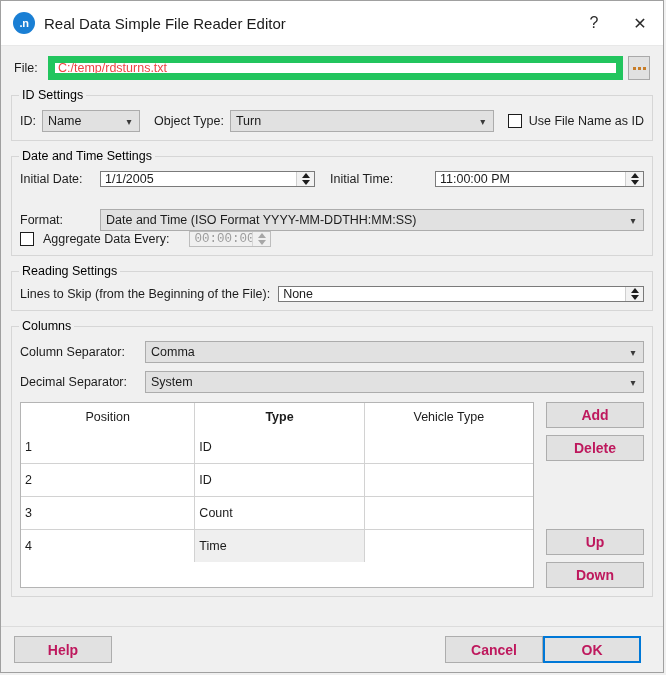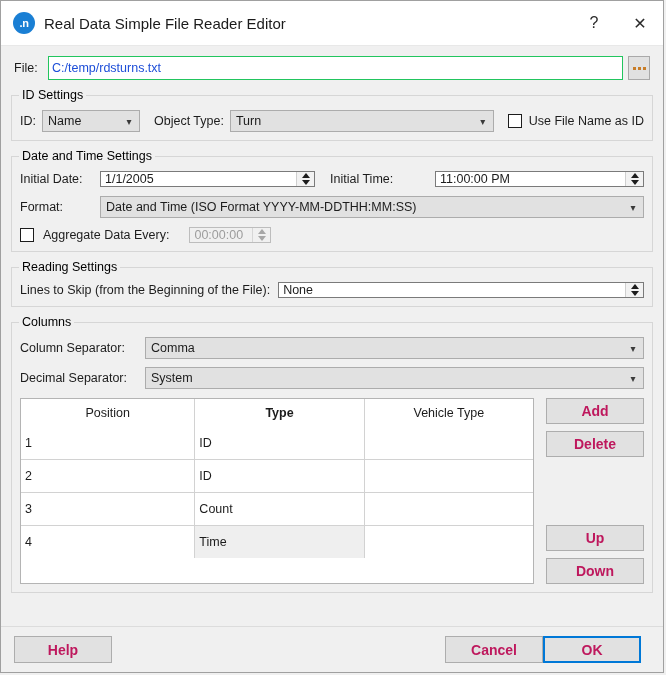--- a/index.html
+++ b/index.html
@@ -88,25 +88,25 @@
     padding: 0 3px;
   }
   .file-label {
     width: 34px;
     font-size: 12.5px;
   }
   .file-input {
     flex: 1 1 auto;
     height: 24px;
     box-sizing: border-box;
-    border: 1px solid #22c55e;
+    border: 7px solid #22c55e;
     background: #ffffff;
     font-family: "Liberation Sans", sans-serif;
     font-size: 12.5px;
-    color: #1d4ed8;
+    color: #ef4444;
     padding: 0 3px;
     outline: none;
   }
   .browse-btn {
     width: 22px;
     height: 24px;
     margin-left: 5px;
     box-sizing: border-box;
     border: 1px solid #a9a9a9;
     background: #e1e1e1;
@@ -387,32 +387,32 @@
             <div class="a">
                 <i class="tri-up"></i>
               </div>
             <div class="a">
                 <i class="tri-down"></i>
               </div>
           </div>
         </div>
       </div>
 
-      <div class="row" style="margin-top:9px;">
+      <div class="row" style="margin-top:22px;">
         <label class="ctl" style="width:80px;">Format:</label>
         <div class="combo" style="flex:1 1 auto;">
           <div class="val">Date and Time (ISO Format YYYY-MM-DDTHH:MM:SS)</div>
           <div class="chev">▾</div>
         </div>
       </div>
 
-      <div class="row" style="margin-top:9px;">
+      <div class="row" style="">
         <div class="checkbox" style="margin-right:9px;"></div>
         <label class="ctl">Aggregate Data Every:</label>
-        <div class="spinbox disabled" style="width:82px;margin-left:20px;">
+        <div class="spinbox disabled" style="width:82px;margin-left:20px;font-family:Liberation Mono, monospace;">
           <div class="sv">00:00:00</div>
           <div class="spin-arrows">
             <div class="a">
                 <i class="tri-up"></i>
               </div>
             <div class="a">
                 <i class="tri-down"></i>
               </div>
           </div>
         </div>

